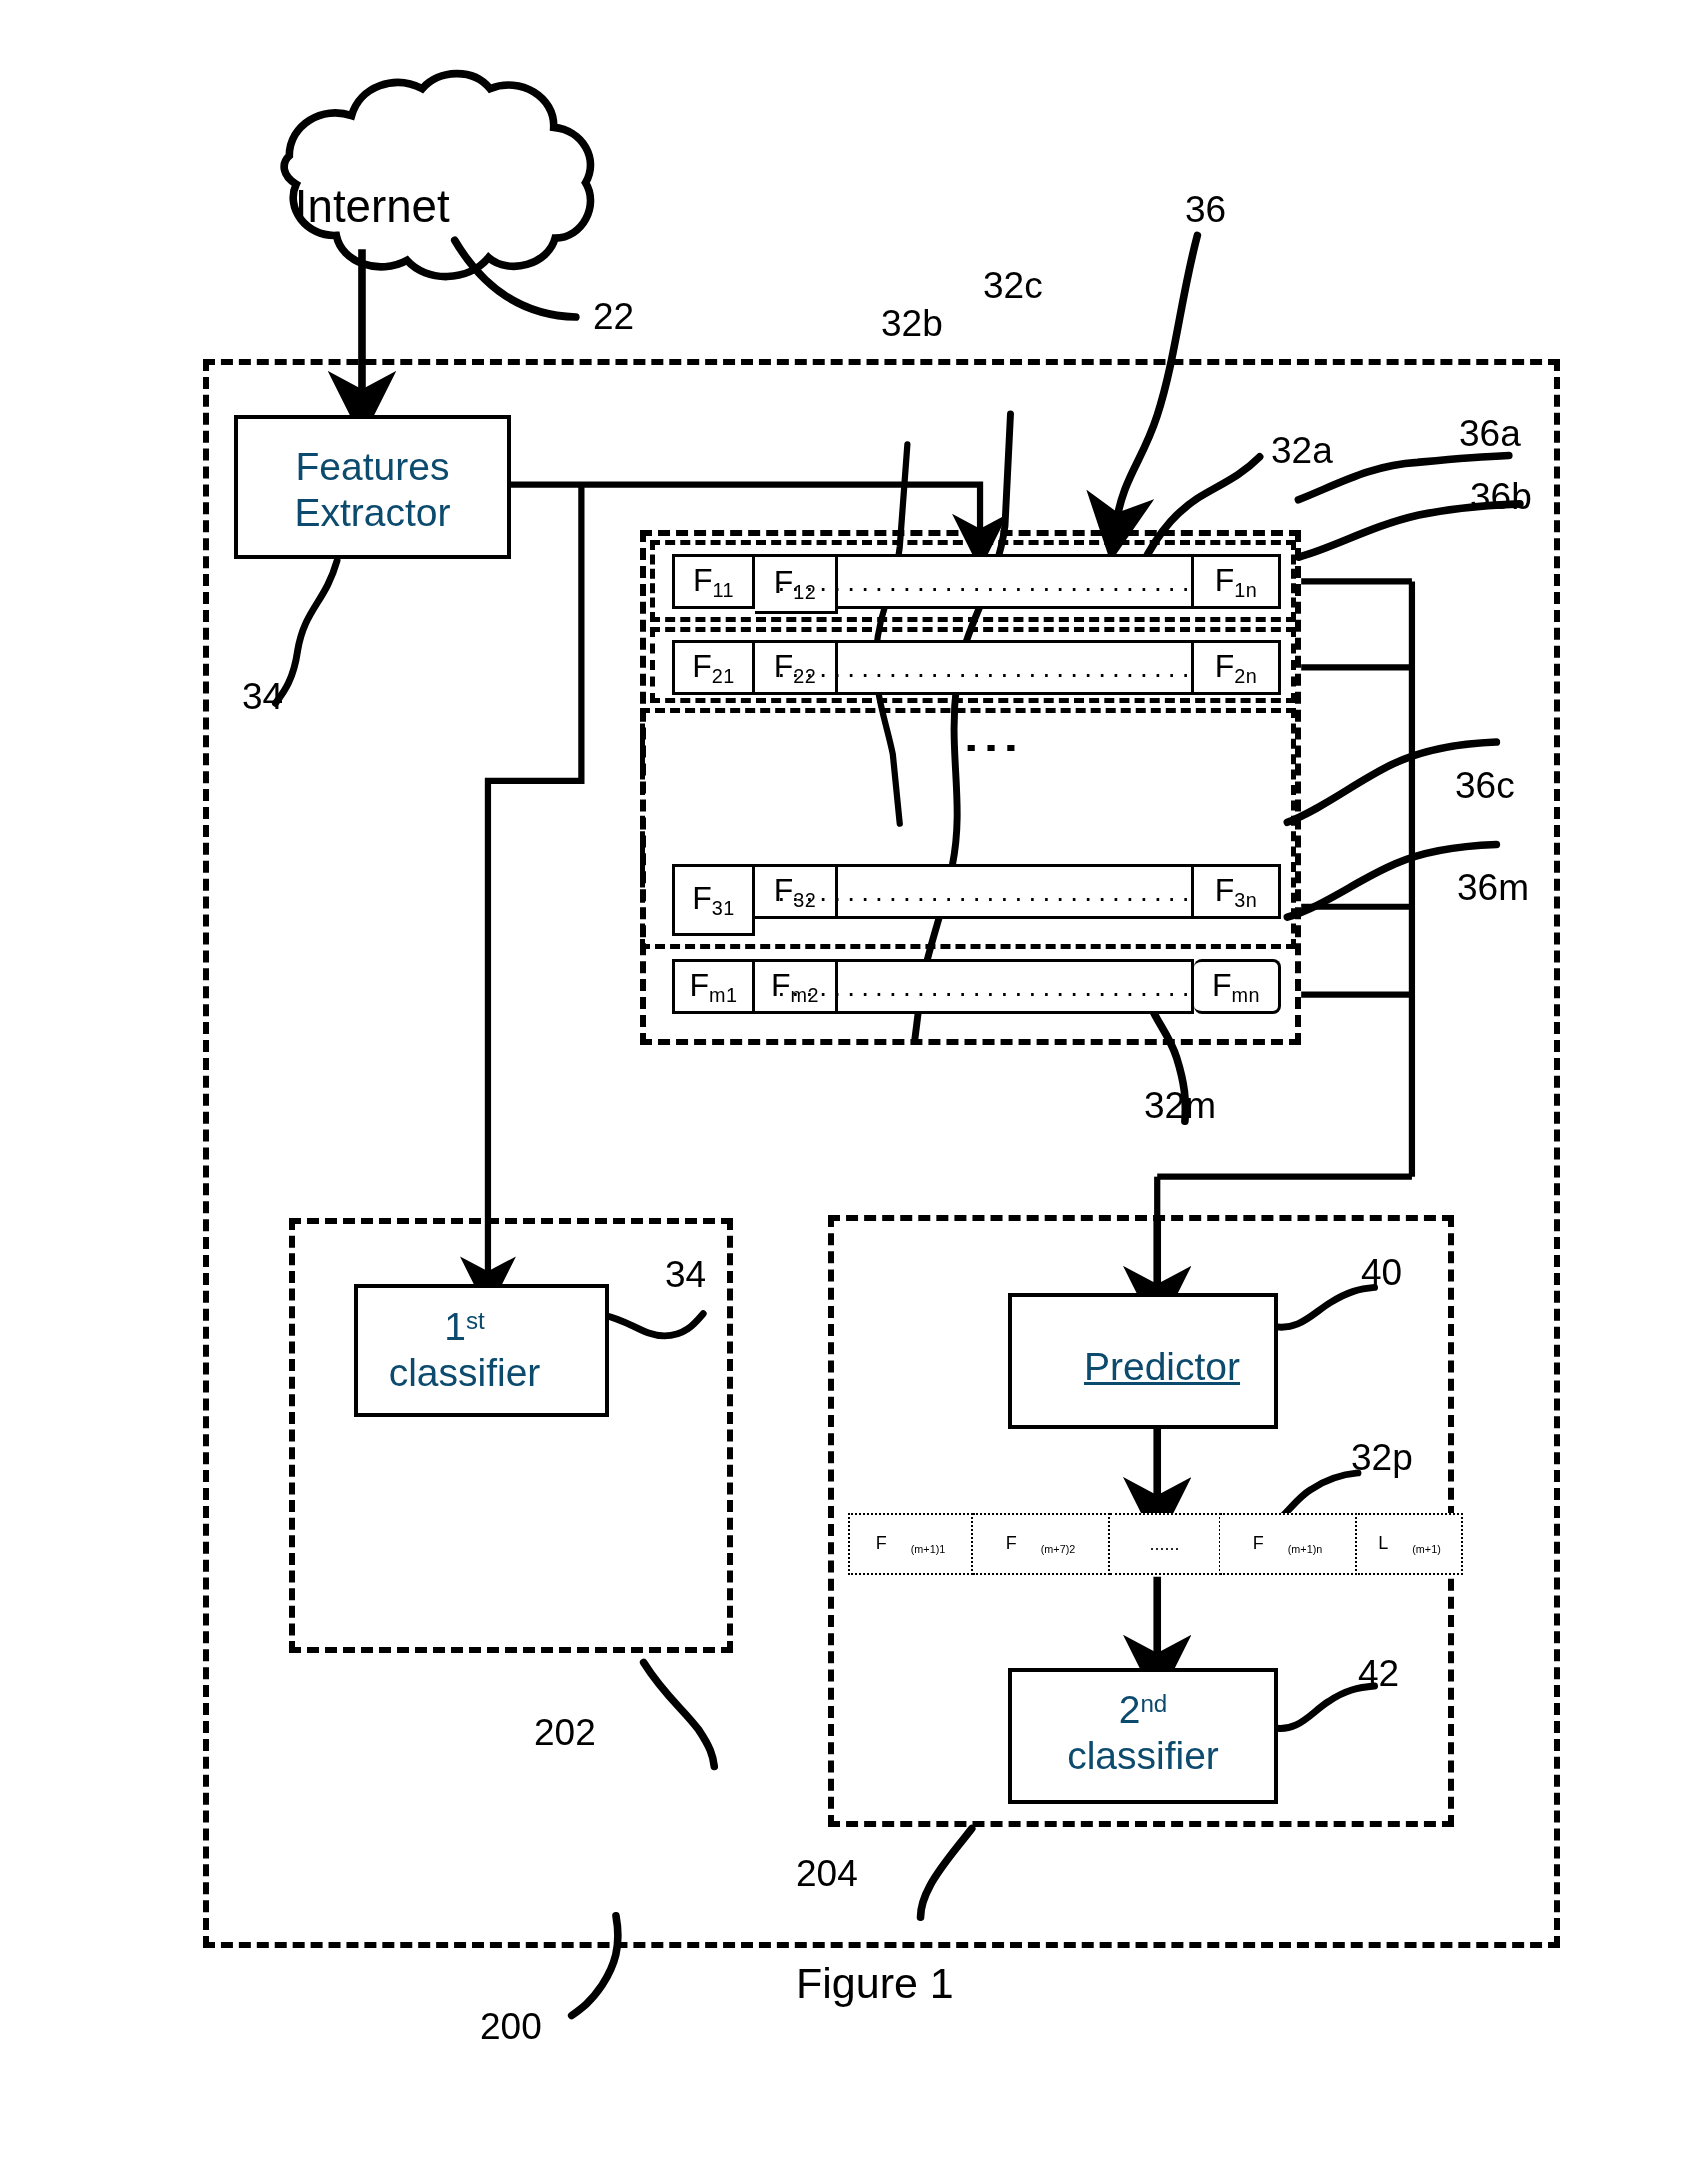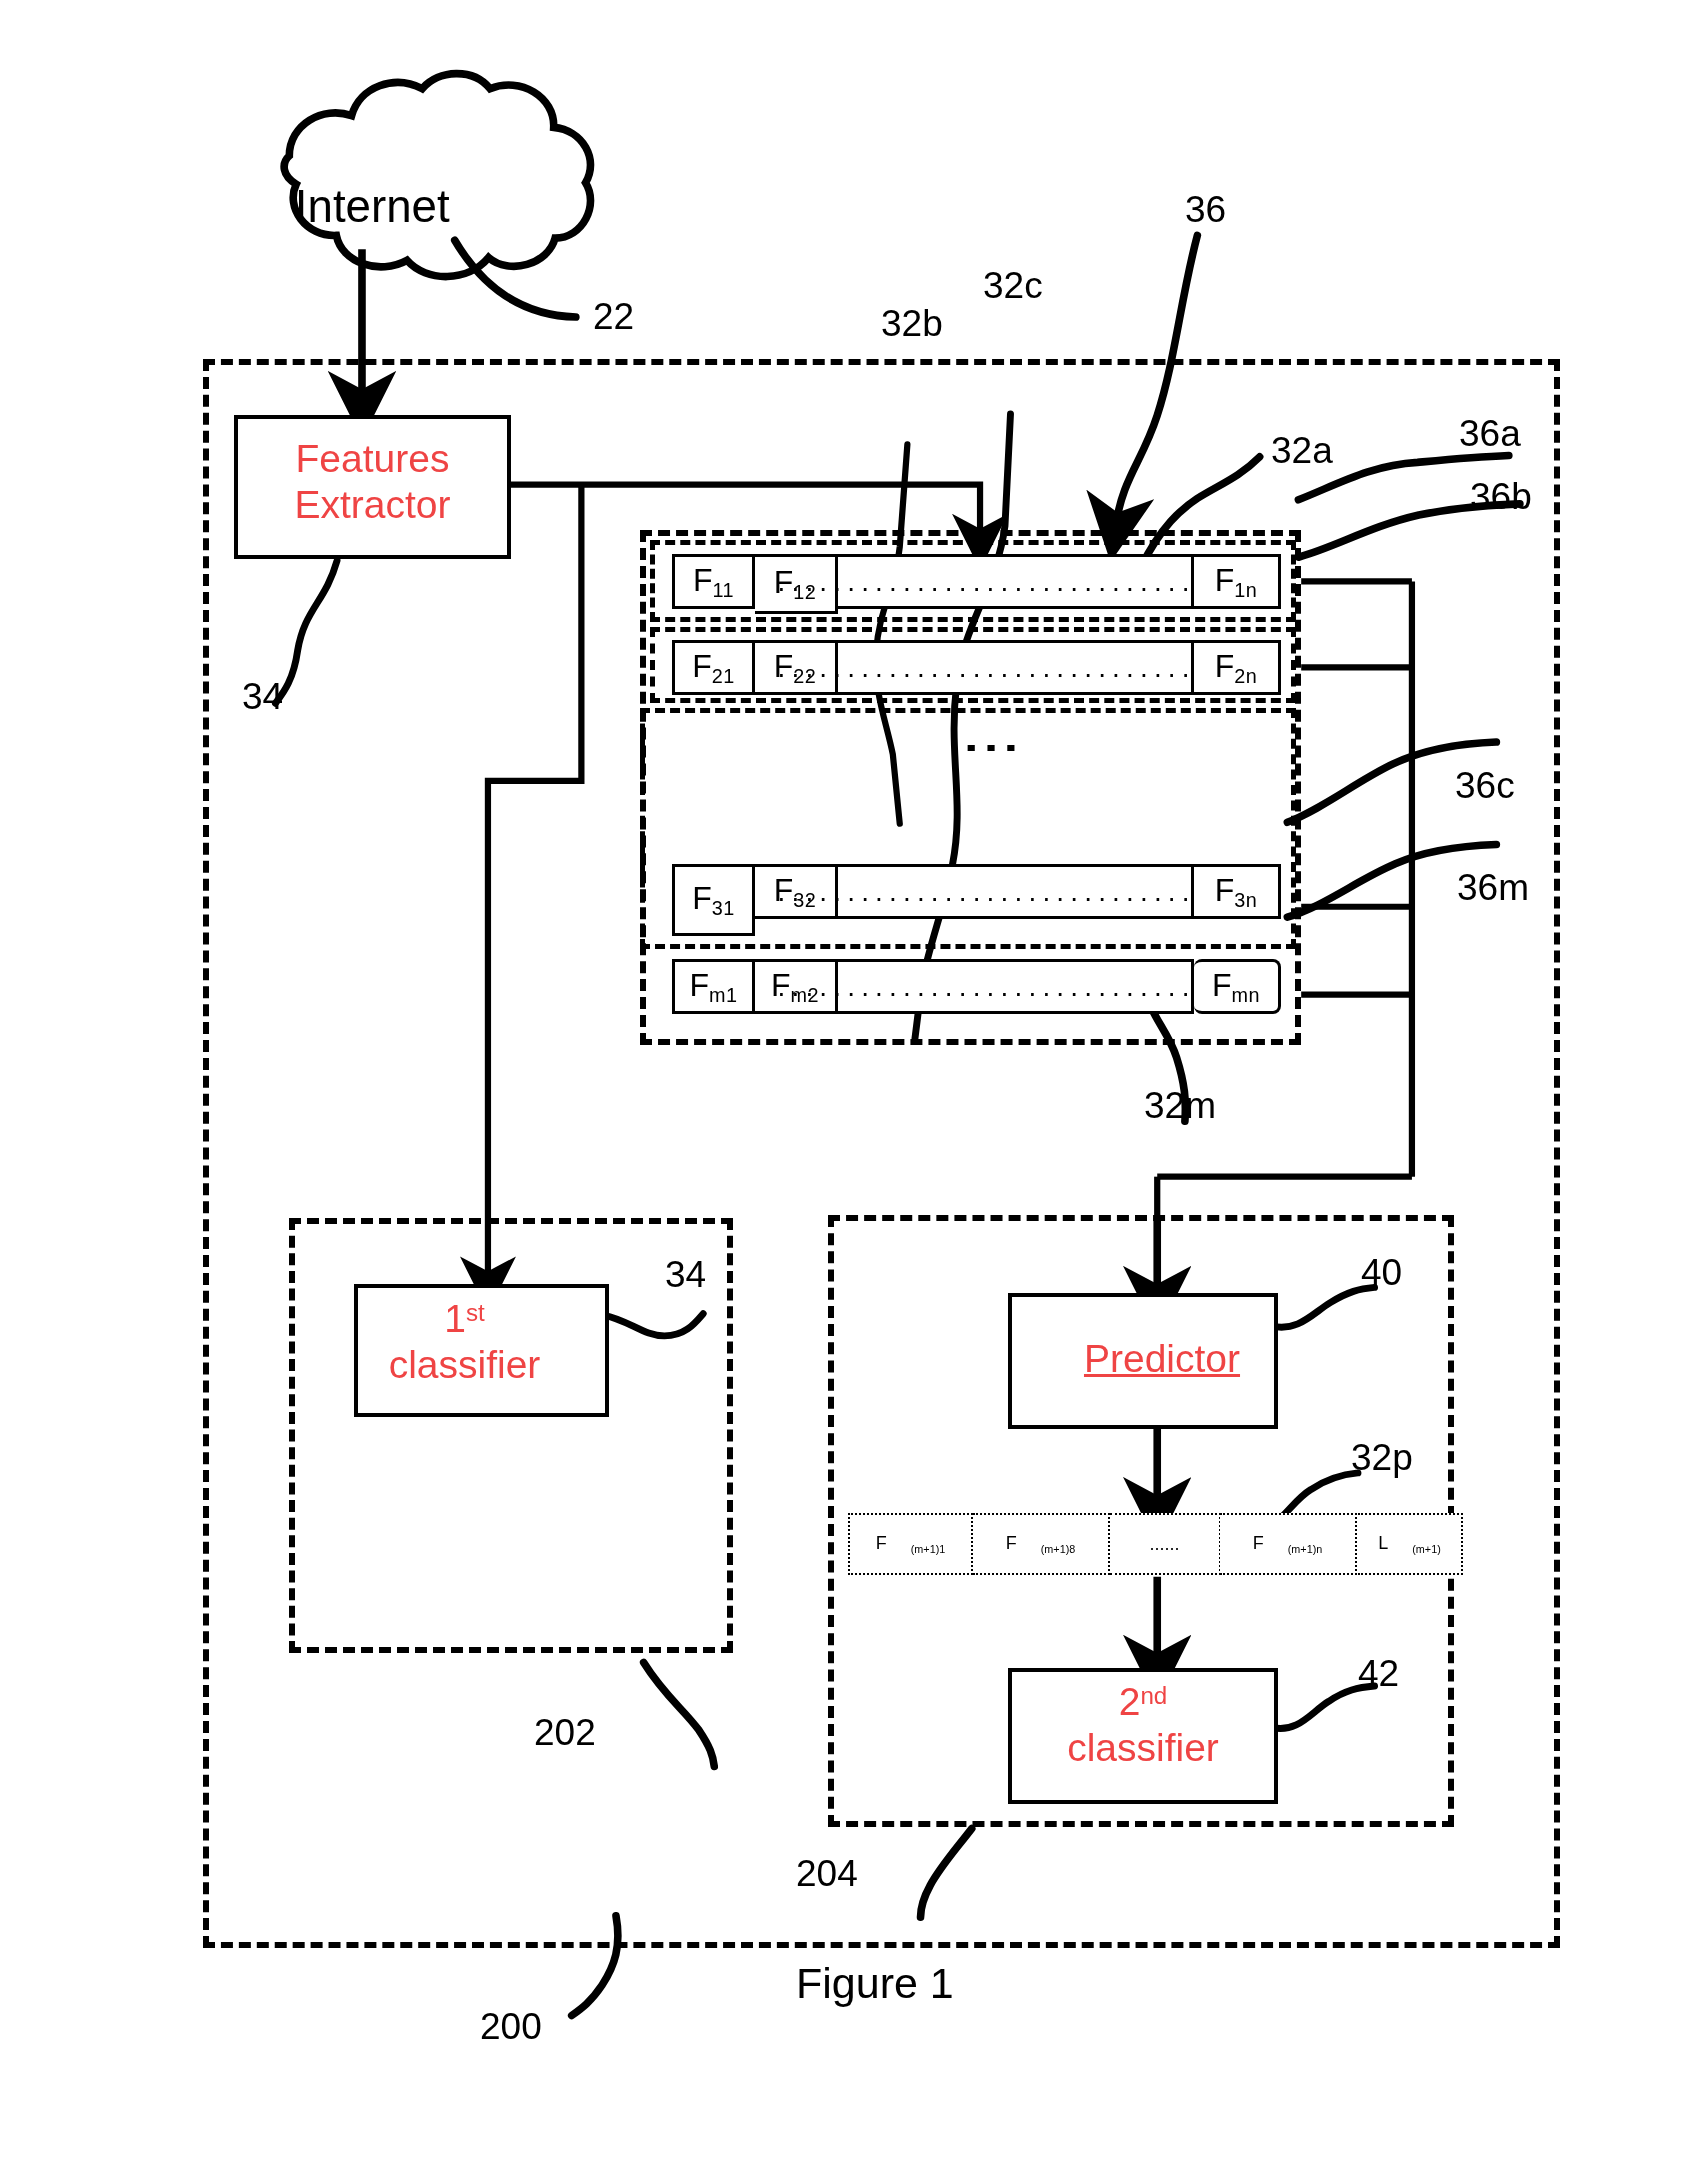--- a/index.html
+++ b/index.html
@@ -1,20 +1,20 @@
 <!DOCTYPE html>
 <html style="font-size:11px"><head>
 <meta charset="utf-8">
 <style>
   html,body{margin:0;padding:0;background:#ffffff;}
   body{font-family:"Liberation Sans", sans-serif;color:#000;}
   #stage{position:relative;width:1704px;height:2172px;background:#fff;overflow:hidden;}
   .lbl{position:absolute;font-family:"Liberation Sans",sans-serif;color:#000;white-space:nowrap;line-height:1;}
   .ref{font-size:37px;}
-  .boxtext{position:absolute;text-align:center;font-size:39px;line-height:1.18;color:#ef4444;}
+  .boxtext{position:absolute;text-align:center;font-size:39px;line-height:1.18;color:#0c4a6e;margin-top:8px;}
   .solidbox{position:absolute;border:4.8px solid #000;background:#fff;box-sizing:border-box;}
   .dashbox{position:absolute;box-sizing:border-box;background:transparent;}
   .cell{position:absolute;border:3.5px solid #000;background:#fff;box-sizing:border-box;display:flex;align-items:center;justify-content:center;font-size:32px;}
   .cell.nb{border-left:none;}
   .sub{font-size:0.62em;vertical-align:-0.30em;letter-spacing:0.02em;}
   .sup{font-size:0.62em;vertical-align:0.46em;}
   svg.ov{position:absolute;left:0;top:0;width:1704px;height:2172px;pointer-events:none;}
   .figcap{position:absolute;font-size:43px;}
   .pcell{position:absolute;border:2.1px dotted #000;background:#fff;box-sizing:border-box;display:flex;align-items:center;justify-content:center;font-size:18px;}
   .pcell.nb{border-left:none;}
@@ -189,21 +189,21 @@
     <span>..................................</span>
   </div>
   <div class="cell nb" style="left:1194px;top:959px;width:87px;height:55px;border-radius:8px;">
     <span><span>F</span><span class="sub">mn</span></span>
   </div>
 
   <div class="pcell" style="left:848px;top:1513px;width:125px;height:62px;">
     <span><span>F</span><span class="psub">(m+1)1</span></span>
   </div>
   <div class="pcell nb" style="left:973px;top:1513px;width:137px;height:62px;">
-    <span><span>F</span><span class="psub">(m+1)8</span></span>
+    <span><span>F</span><span class="psub">(m+7)2</span></span>
   </div>
   <div class="pcell nb" style="left:1110px;top:1513px;width:111px;height:62px;">
     <span>......</span>
   </div>
   <div class="pcell nb" style="left:1220px;top:1513px;width:137px;height:62px;">
     <span><span>F</span><span class="psub">(m+1)n</span></span>
   </div>
   <div class="pcell nb" style="left:1358px;top:1513px;width:105px;height:62px;">
     <span><span>L</span><span class="psub">(m+1)</span></span>
   </div>

